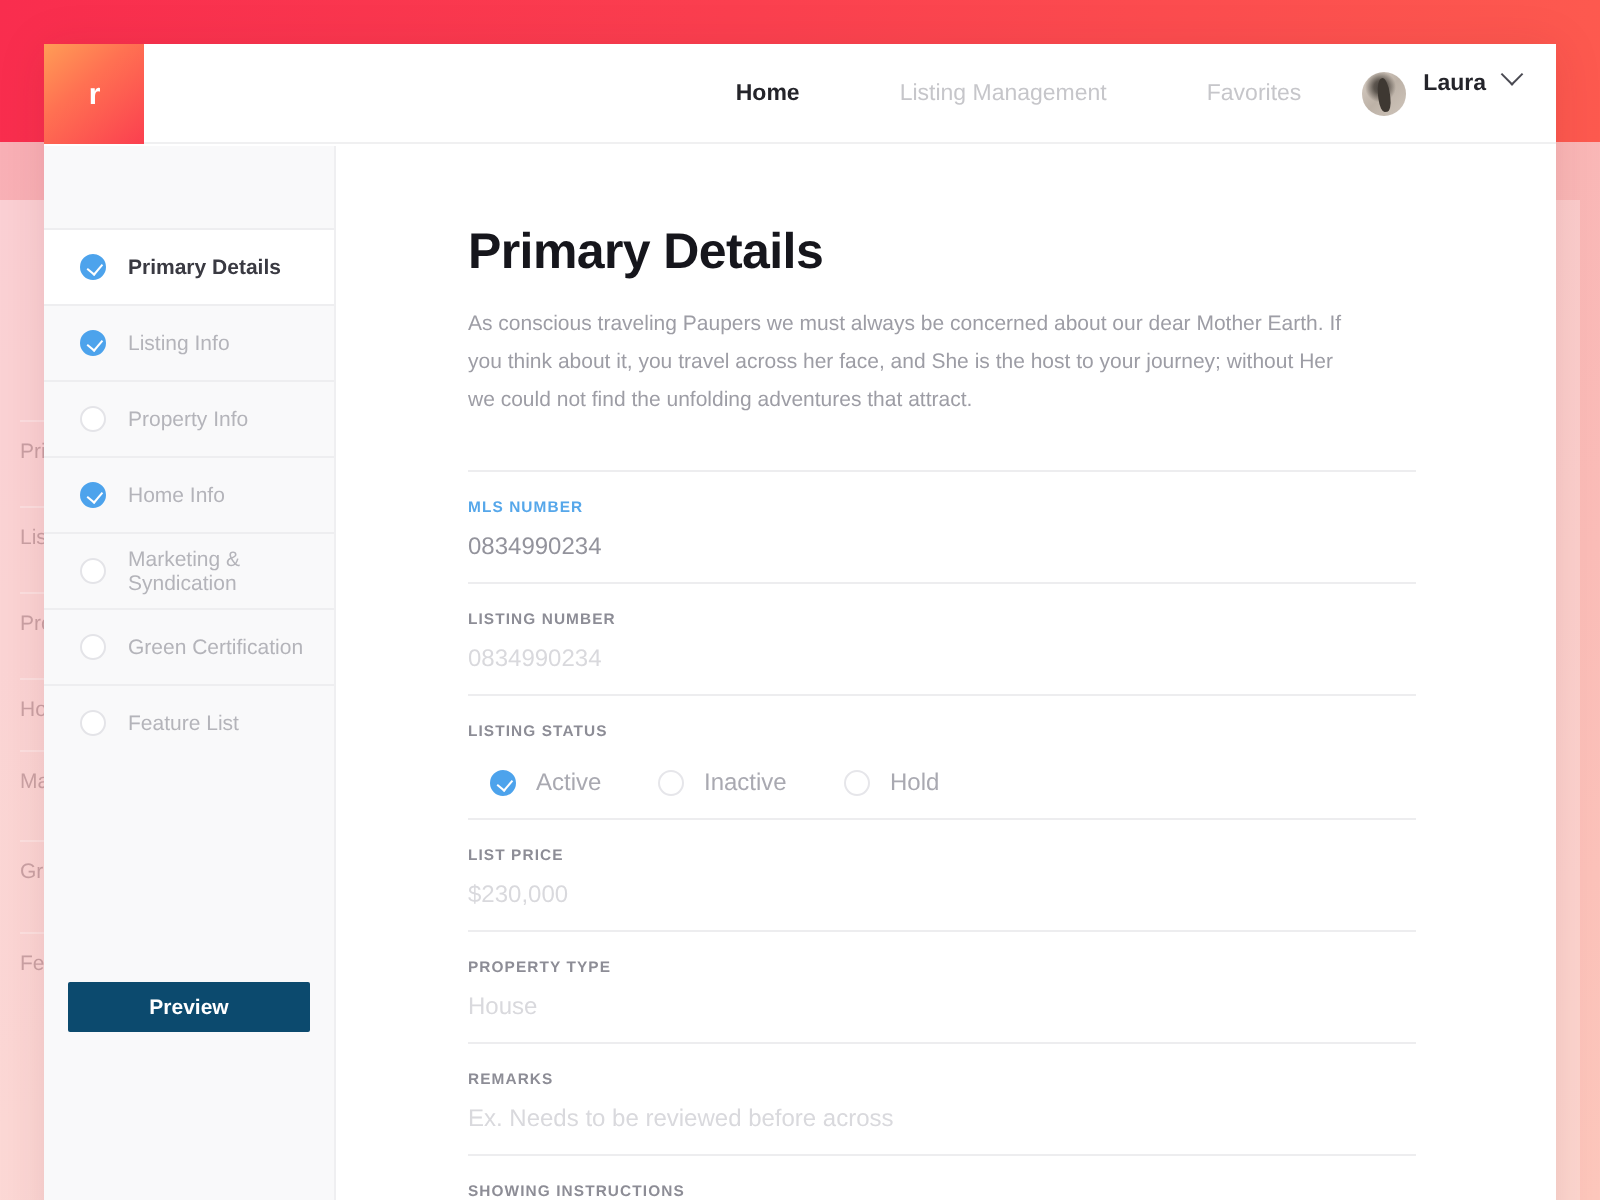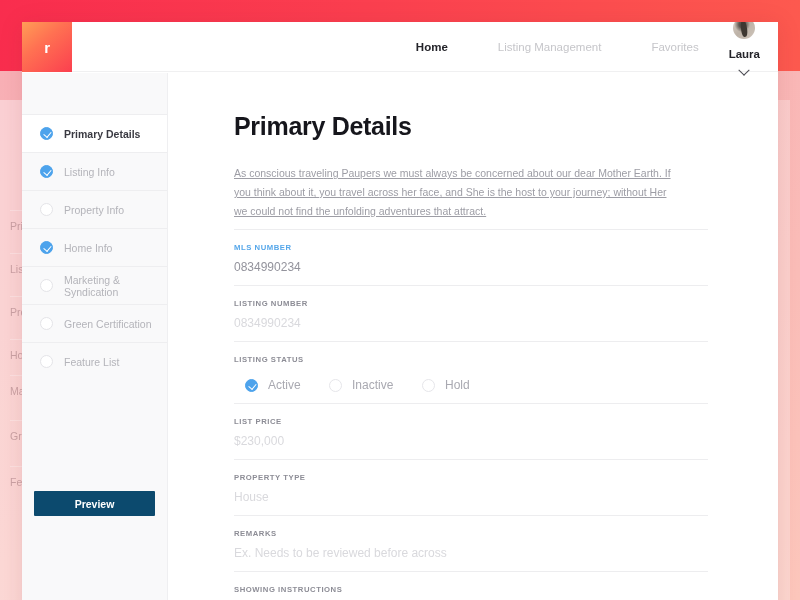--- a/index.html
+++ b/index.html
@@ -108,24 +108,23 @@
     text-decoration: none;
     white-space: nowrap;
     margin-left: 24px;
   }
   .nav-link.active {
     color: #24242a;
     font-weight: 700;
   }
   #user {
     display: flex;
-    align-items: center;
+    align-items: flex-start;
     gap: 9px;
     margin-left: 4px;
-    flex-direction: column;
   }
   #avatar {
     width: 22px; height: 22px;
     border-radius: 50%;
     background:
       radial-gradient(circle at 42% 34%, #45403c 0%, #5d564f 17%, rgba(93,86,79,0) 40%),
       linear-gradient(135deg, #d9cfc6 0%, #bdb2a7 50%, #cfc5bb 100%);
     overflow: hidden;
     position: relative;
   }
@@ -236,34 +235,33 @@
     padding: 39px 70px 0 66px;
     overflow: hidden;
   }
   #page-title {
     font-size: 25px;
     font-weight: 700;
     color: #16161c;
     letter-spacing: -0.3px;
   }
   #page-desc {
-    margin-top: 23px;
+    margin-top: 12px;
     font-size: 10.5px;
     line-height: 19px;
     color: #9d9da5;
     max-width: 445px;
-    text-decoration: underline;
   }
 
   .field {
     margin-top: 0;
     padding: 13px 0 11px 0;
     border-top: 1px solid #ededef;
   }
-  .field:first-of-type { margin-top: 8px; }
+  .field:first-of-type { margin-top: 25px; }
   .field-label {
     font-size: 7.7px;
     font-weight: 700;
     letter-spacing: 0.55px;
     color: #8d8d96;
     text-transform: uppercase;
   }
   .field-label.accent { color: #56a7ea; }
   .field-value {
     margin-top: 8px;

